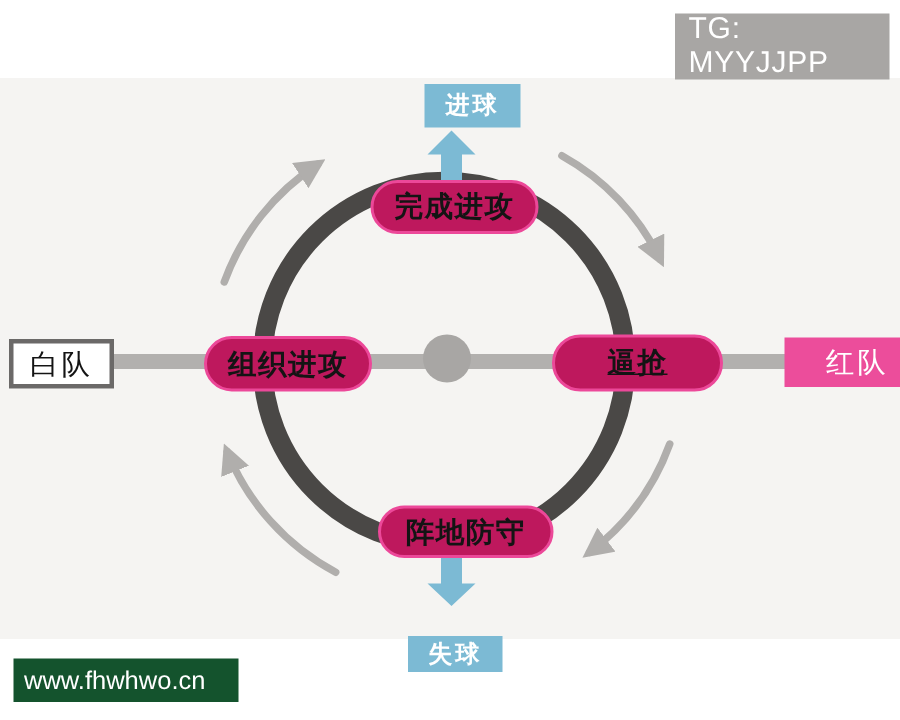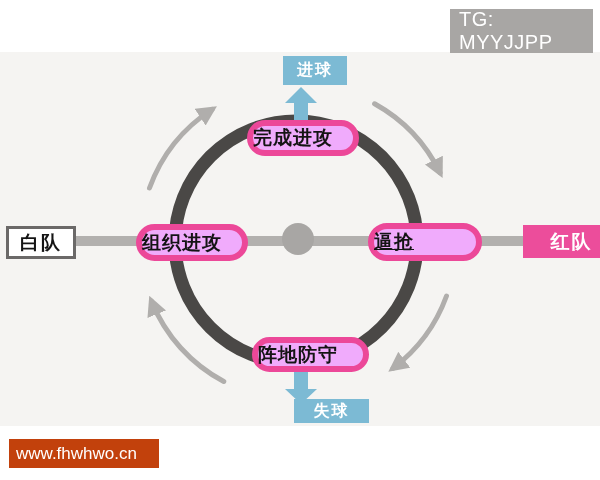--- a/index.html
+++ b/index.html
@@ -17,49 +17,49 @@
   
   .tg-bar{
     position:absolute;left:450px;top:9px;width:143px;height:44px;
     background:#a8a6a4;color:#ffffff;font-size:20px;
     display:flex;align-items:center;padding-left:9px;box-sizing:border-box;
     letter-spacing:0.5px;
   }
   
   .url-bar{
     position:absolute;left:9px;top:439px;width:150px;height:29px;
-    background:#c2410c;color:#ffffff;font-size:17px;
+    background:#14532d;color:#ffffff;font-size:17px;
     display:flex;align-items:center;padding-left:7px;box-sizing:border-box;
   }
 
   .outcome-box{
     position:absolute;background:#7cbad4;color:#ffffff;
     font-weight:bold;font-size:16px;letter-spacing:2px;
     display:flex;align-items:center;justify-content:center;
   }
   .outcome-top{left:283px;top:56px;width:64px;height:29px;}
-  .outcome-bottom{left:272px;top:399px;width:75px;height:24px;margin-left:22px;}
+  .outcome-bottom{left:272px;top:424px;width:63px;height:24px;}
 
   .team-box{
-    position:absolute;font-weight:bold;font-size:19px;letter-spacing:2px;
+    position:absolute;font-weight:normal;font-size:19px;letter-spacing:2px;
     display:flex;align-items:center;justify-content:center;box-sizing:border-box;
   }
   .team-left{
     left:6px;top:226px;width:70px;height:33px;
     background:#ffffff;border:3px solid #6b6968;color:#141414;
   }
   .team-right{
     left:523px;top:225px;width:97px;height:33px;
     background:#ec4d9b;color:#ffffff;
   }
 
   .pill{
-    position:absolute;background:#f0abfc;border:6px solid #ec4899;
+    position:absolute;background:#be185d;border:2px solid #ec4899;
     border-radius:20px;color:#141414;font-weight:bold;font-size:19px;
-    letter-spacing:1px;display:flex;align-items:center;
+    letter-spacing:1px;display:flex;align-items:center;justify-content:center;
     box-sizing:border-box;
   }
   .pill-top{left:247px;top:120px;width:112px;height:36px;}
   .pill-left{left:136px;top:224px;width:112px;height:37px;}
   .pill-right{left:368px;top:223px;width:114px;height:38px;text-decoration:underline;}
   .pill-bottom{left:252px;top:337px;width:117px;height:35px;}
 </style>
 </head>
 <body>
 

